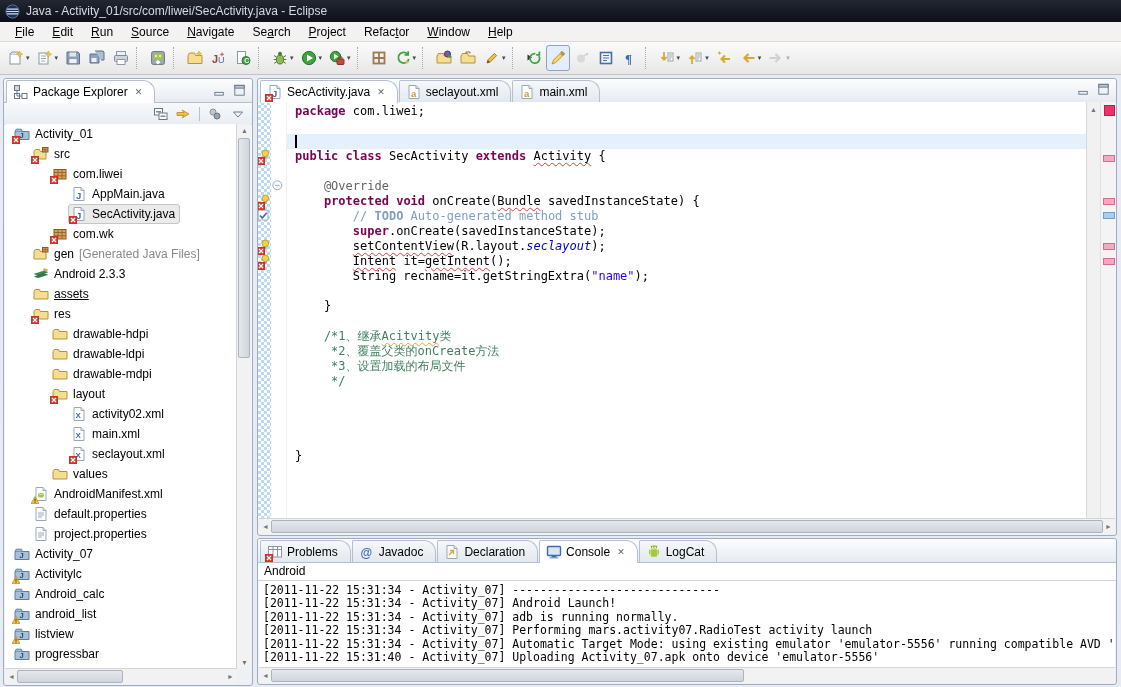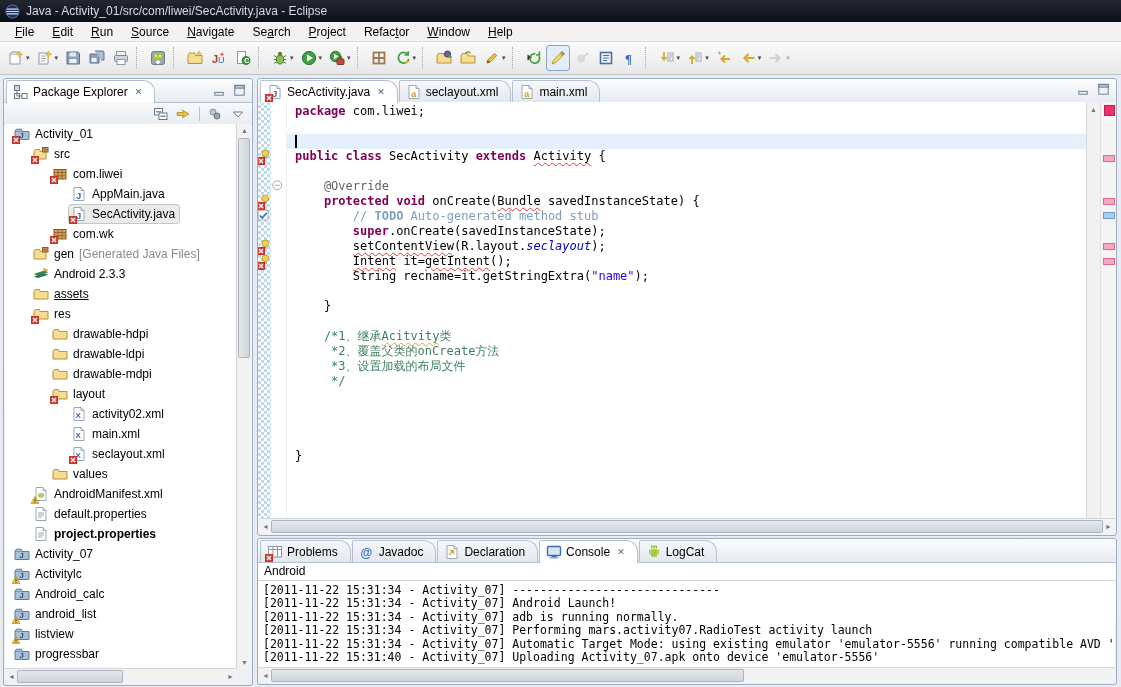--- a/index.html
+++ b/index.html
@@ -712,21 +712,21 @@
             <span class="ic" style="position: relative;">
               <svg width="16" height="16" viewBox="0 0 16 16">
                 <path d="M3 1.5h7l3 3v10H3z" fill="#fff" stroke="#98a8b8"></path>
                 <path d="M10 1.5v3h3" fill="#dde6ee" stroke="#98a8b8"></path>
                 <path d="M5 7h6M5 9h6M5 11h4" stroke="#9aa8b8"></path>
               </svg>
             </span>
             <span>default.properties</span>
           </span>
         </div>
-        <div class="tree-row" style="padding-left: 25px; font-weight: bold;">
+        <div class="tree-row" style="padding-left: 25px;">
           <span class="selbox">
             <span class="ic" style="position: relative;">
               <svg width="16" height="16" viewBox="0 0 16 16">
                 <path d="M3 1.5h7l3 3v10H3z" fill="#fff" stroke="#98a8b8"></path>
                 <path d="M10 1.5v3h3" fill="#dde6ee" stroke="#98a8b8"></path>
                 <path d="M5 7h6M5 9h6M5 11h4" stroke="#9aa8b8"></path>
               </svg>
             </span>
             <span>project.properties</span>
           </span>

